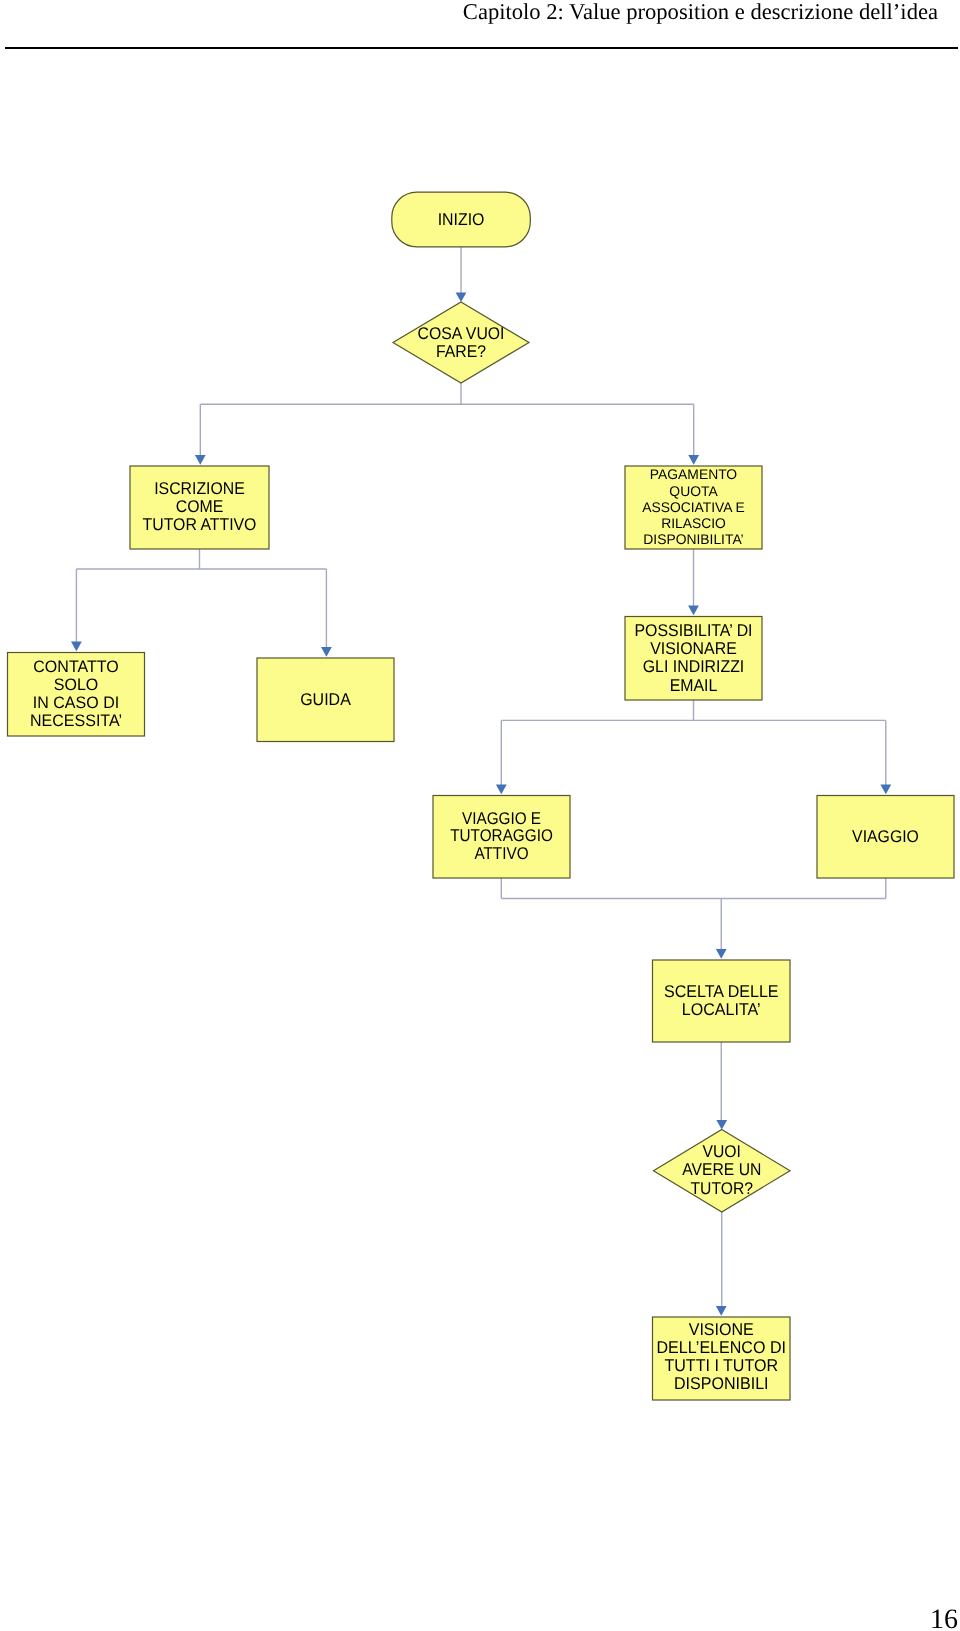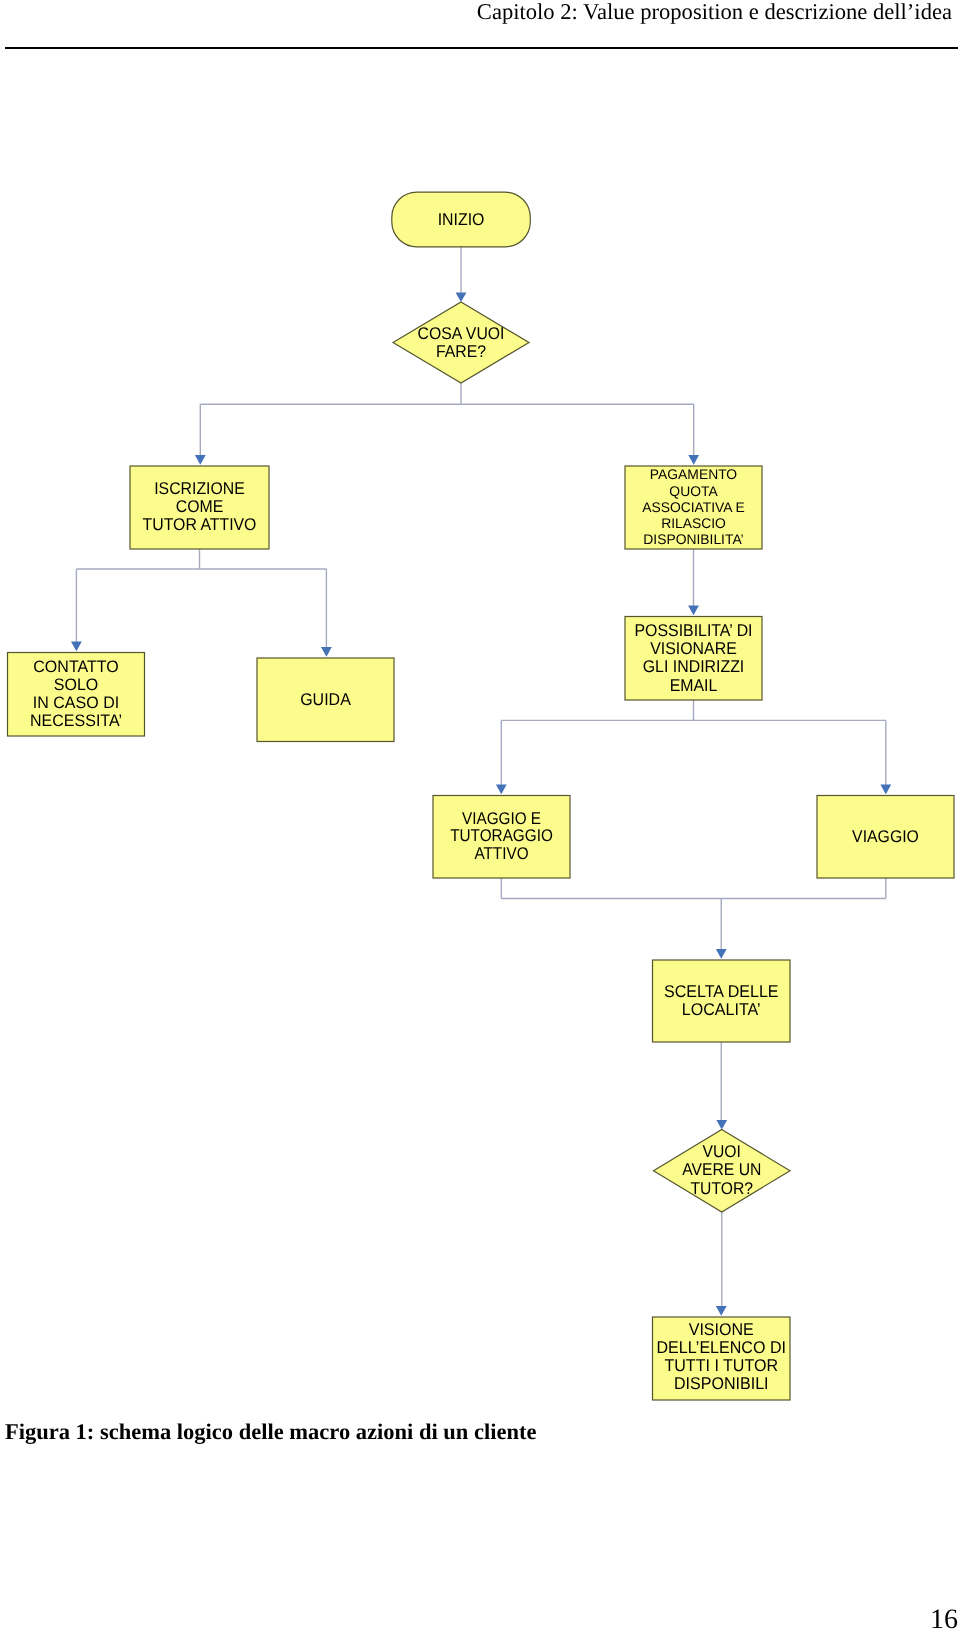--- a/index.html
+++ b/index.html
@@ -2,21 +2,21 @@
 <html><head>
 <meta charset="utf-8">
 <style>
   html,body{margin:0;padding:0;}
   body{width:960px;height:1631px;background:#fff;position:relative;overflow:hidden;
        -webkit-font-smoothing:antialiased;text-rendering:geometricPrecision;
        font-family:"Liberation Serif",serif;}
   .page{position:absolute;left:0;top:0;width:960px;height:1631px;}
   #hdr{position:absolute;left:0;top:-1px;width:960px;height:36px;text-align:right;
        font-family:"Liberation Serif",serif;font-size:22.6px;color:#000;}
-  #hdr span{padding-right:8px;}
+  #hdr span{padding-right:22px;}
   #hrule{position:absolute;left:5px;top:46.5px;width:953px;height:2px;background:#000;}
   #flow{position:absolute;left:0;top:0;width:960px;height:1631px;transform:translateZ(0);}
   #hdr,#figcap,#pgnum{transform:translateZ(0);}
   #figcap{position:absolute;left:5px;top:1419px;font-family:"Liberation Serif",serif;
           font-size:22.5px;font-weight:bold;color:#000;}
   #pgnum{position:absolute;left:930px;top:1606px;font-family:"Liberation Serif",serif;
          font-size:28px;line-height:1;color:#000;}
 </style>
 </head>
 <body>
@@ -139,15 +139,14 @@
         </g>
         <g>
           <rect x="652.5" y="1317" width="137.5" height="83" fill="#FCFC8C" stroke="#55562E" stroke-width="1.2"></rect>
           <text x="0" y="0" text-anchor="middle" font-family="&quot;Liberation Sans&quot;, sans-serif" font-size="17" fill="#000000" transform="translate(721.25 1335.2) scale(0.945 1)">VISIONE</text>
           <text x="0" y="0" text-anchor="middle" font-family="&quot;Liberation Sans&quot;, sans-serif" font-size="17" fill="#000000" transform="translate(721.25 1353.25) scale(0.945 1)">DELL’ELENCO DI</text>
           <text x="0" y="0" text-anchor="middle" font-family="&quot;Liberation Sans&quot;, sans-serif" font-size="17" fill="#000000" transform="translate(721.25 1371.3) scale(0.945 1)">TUTTI I TUTOR</text>
           <text x="0" y="0" text-anchor="middle" font-family="&quot;Liberation Sans&quot;, sans-serif" font-size="17" fill="#000000" transform="translate(721.25 1389.3500000000001) scale(0.945 1)">DISPONIBILI</text>
         </g>
       </g>
     </svg>
-  <div id="figcap">Figura 1: schema logico delle macro azioni di un cliente</div>
   <div id="pgnum">16</div>
 </div>
 
 </body></html>

